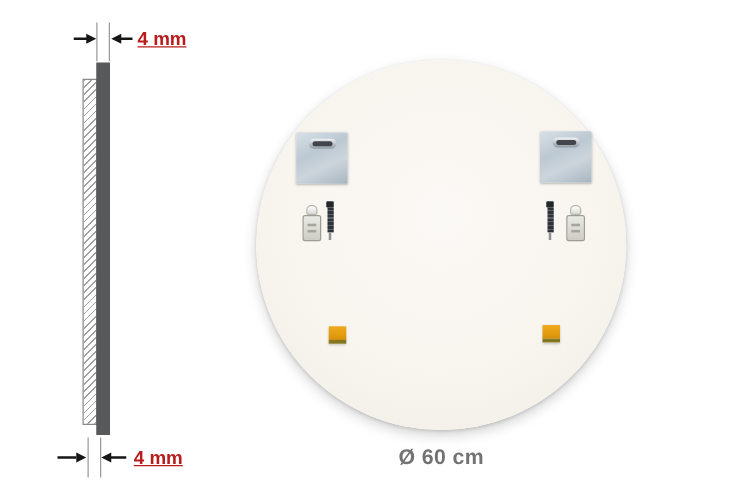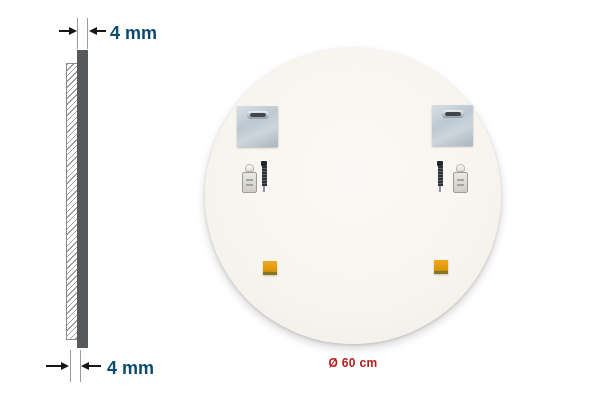--- a/index.html
+++ b/index.html
@@ -16,21 +16,21 @@
   }
   .ext-line{position:absolute;width:1px;background:#9b9b9b;}
   .ext-top-l{left:77px;top:18px;height:31px;}
   .ext-top-r{left:87px;top:18px;height:31px;}
   .ext-bot-l{left:70px;top:350px;height:32px;}
   .ext-bot-r{left:80px;top:350px;height:32px;}
   .dim-shaft{position:absolute;height:2px;background:#161616;}
   .ah{position:absolute;width:0;height:0;border-top:4px solid transparent;border-bottom:4px solid transparent;}
   .ah-right{border-left:8px solid #161616;}
   .ah-left{border-right:8px solid #161616;}
-  .dim-label{position:absolute;font-size:18px;font-weight:bold;white-space:nowrap;color:#0c4a6e;}
+  .dim-label{position:absolute;font-size:15px;font-weight:bold;white-space:nowrap;color:#b91c1c;text-decoration:underline;}
   .lbl-top{left:110px;top:23px;}
   .lbl-bot{left:107px;top:358px;}
   
   .mirror{
     position:absolute;left:205px;top:48px;width:296px;height:296px;border-radius:50%;
     background:radial-gradient(circle at 50% 42%, #fbf9f5 0%, #f8f5ef 58%, #efece4 100%);
     box-shadow:0 4px 10px rgba(0,0,0,.18), 0 1px 3px rgba(0,0,0,.14);
   }
   .plate{
     position:absolute;width:41px;height:41px;border-radius:1px;
@@ -65,21 +65,21 @@
   .screw-tip{width:2px;height:6px;margin:0 auto;background:#8e9296;}
   .pad{
     position:absolute;width:14px;height:11px;
     background:linear-gradient(180deg,#efa91e 0%,#e0990d 75%,#cf8e0c 100%);
     border-bottom:3px solid #857722;box-shadow:0 1px 2px rgba(0,0,0,.2);
   }
   .pad-left{left:58px;top:213px;}
   .pad-right{left:229px;top:212px;}
   .diameter-label{
     position:absolute;left:205px;top:356px;width:296px;text-align:center;
-    font-size:12px;font-weight:bold;letter-spacing:.3px;color:#b91c1c;white-space:nowrap;
+    font-size:17px;font-weight:bold;letter-spacing:.3px;color:#737373;white-space:nowrap;
   }
 </style>
 </head>
 <body>
 
 <div class="stage">
 
   <div>
     <div class="panel-hatch"></div>
     <div class="panel-dark"></div>

